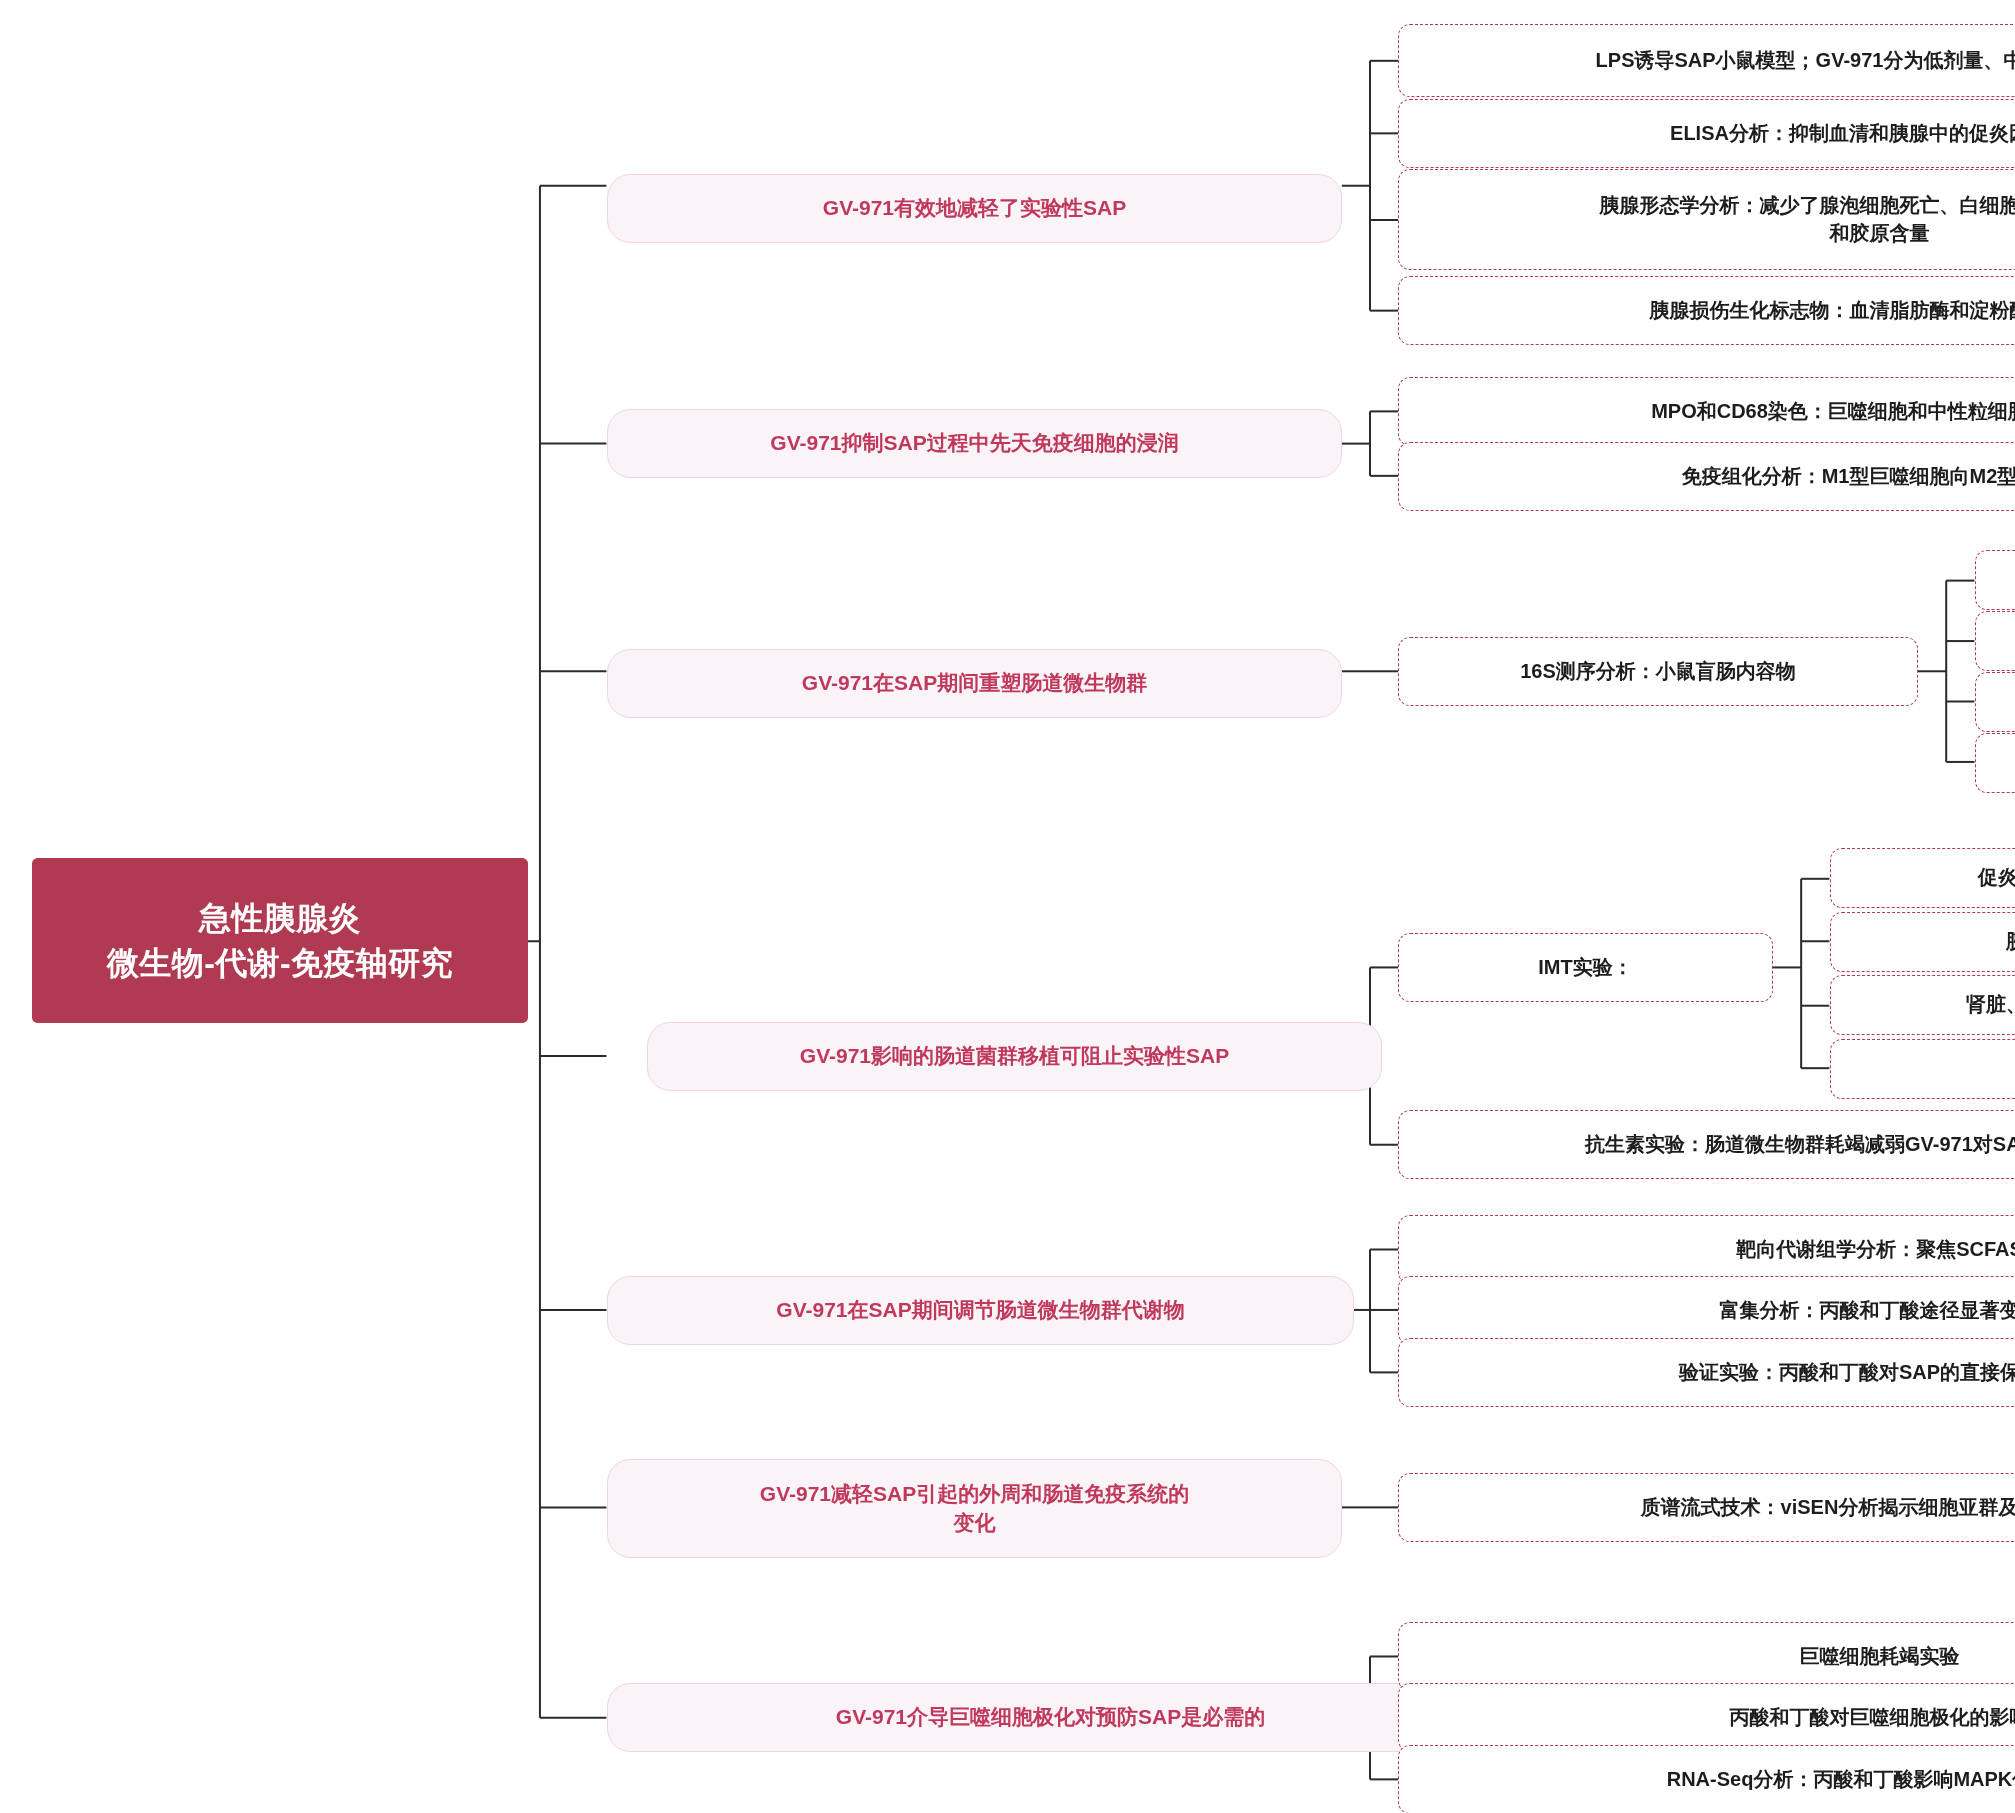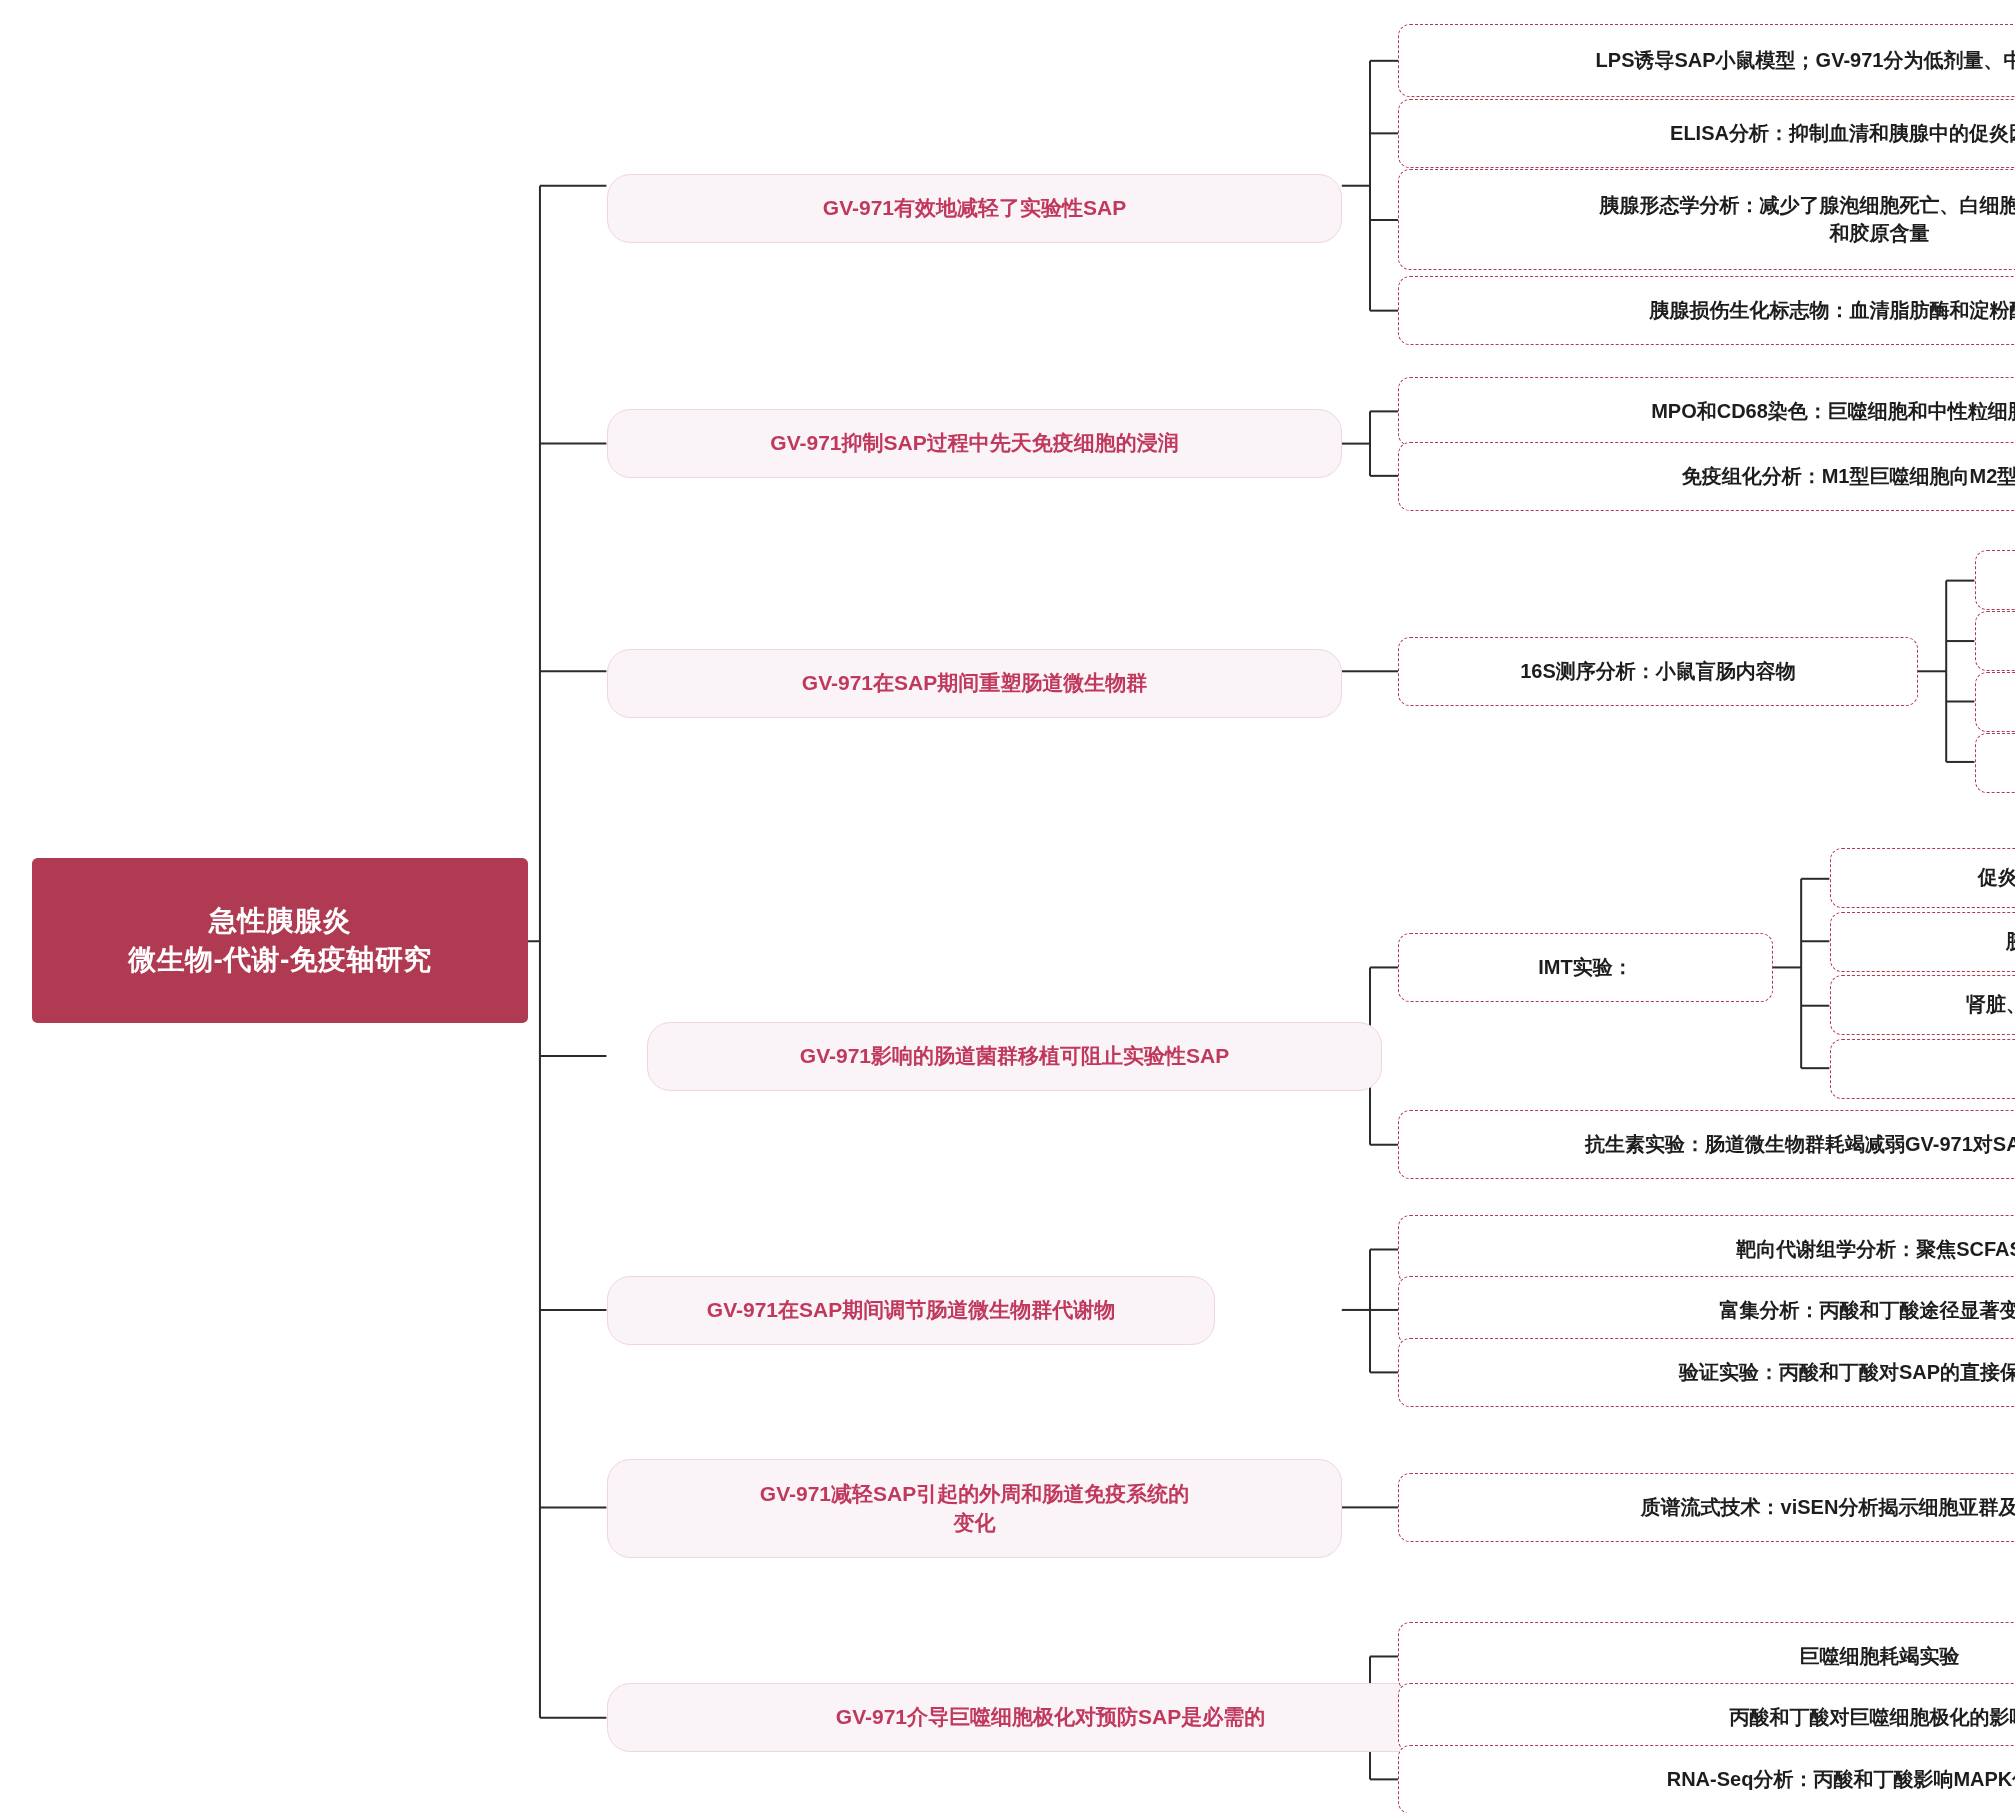--- a/index.html
+++ b/index.html
@@ -37,21 +37,21 @@
     justify-content: center;
     text-align: center;
     line-height: 1.38;
   }
 
   
   .root-node {
     background: #b03a52;
     color: #ffffff;
     font-weight: bold;
-    font-size: 28px;
+    font-size: 32px;
     border-radius: 5.6px;
     padding: 12px 13.7px;
     letter-spacing: 0.4px;
   }
   .root-node .root-lines {
     display: block;
   }
   .root-node .root-line {
     display: block;
     white-space: nowrap;
@@ -239,21 +239,21 @@
     <span class="node-text">肾脏、肝脏等器官功能的保护</span>
   </div>
   <div class="node l3-node" style="left:1830px; top:1039px; width:532px; height:60px;">
     <span class="node-text">肠道完整性改善</span>
   </div>
 
   <div class="node l2-node" style="left:1398px; top:1110px; width:963px; height:69px;">
     <span class="node-text">抗生素实验：肠道微生物群耗竭减弱GV-971对SAP的介导保护作用</span>
   </div>
 
-  <div class="node l1-node" style="left:607px; top:1276px; width:608px; height:69px;">
+  <div class="node l1-node" style="left:607px; top:1276px; width:747px; height:69px;">
     <span class="node-text">GV-971在SAP期间调节肠道微生物群代谢物</span>
   </div>
 
   <div class="node l2-node" style="left:1398px; top:1215px; width:963px; height:69px;">
     <span class="node-text">靶向代谢组学分析：聚焦SCFAS</span>
   </div>
   <div class="node l2-node" style="left:1398px; top:1276px; width:963px; height:69px;">
     <span class="node-text">富集分析：丙酸和丁酸途径显著变化</span>
   </div>
   <div class="node l2-node" style="left:1398px; top:1338px; width:963px; height:69px;">

